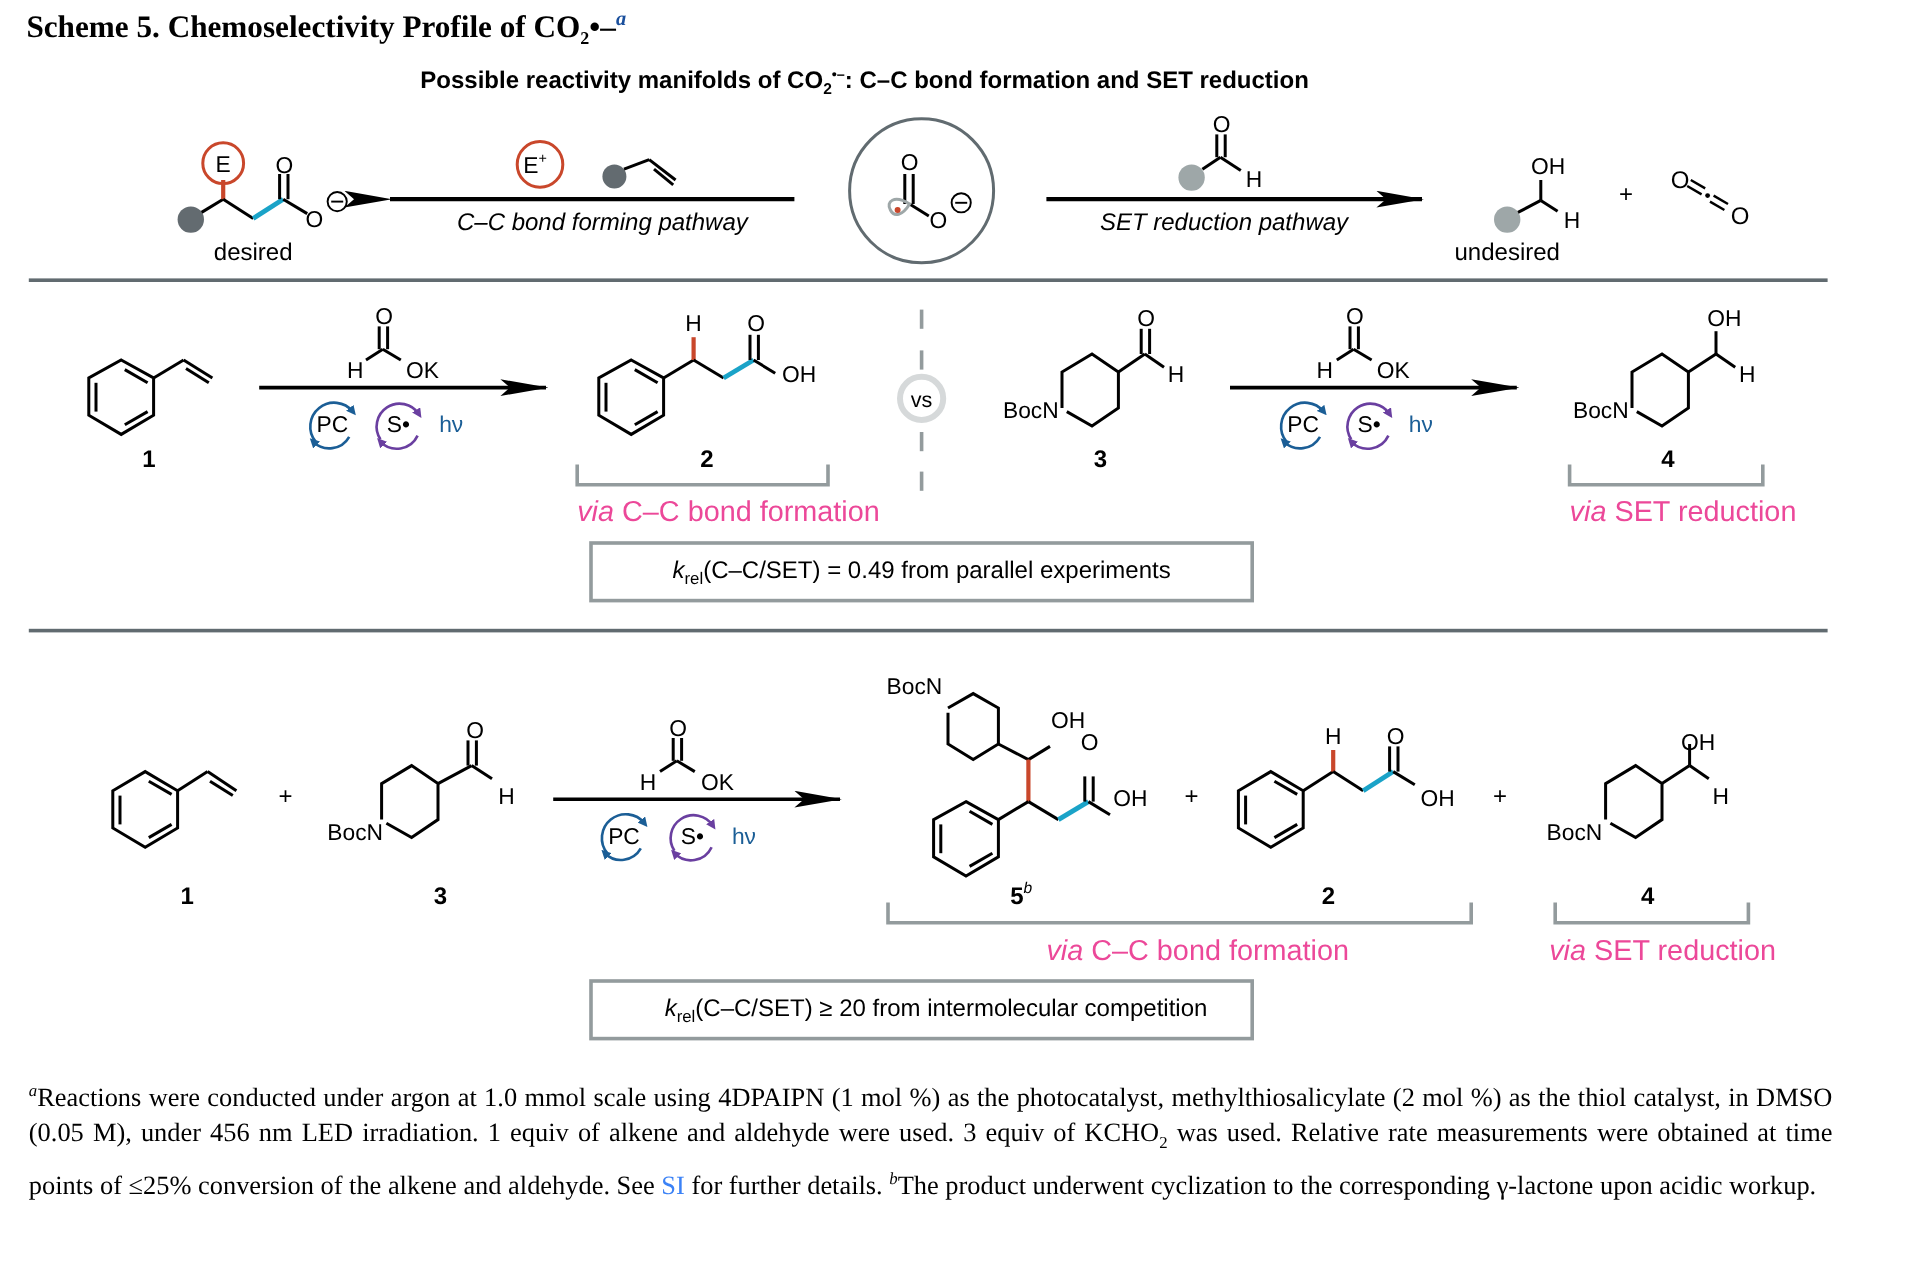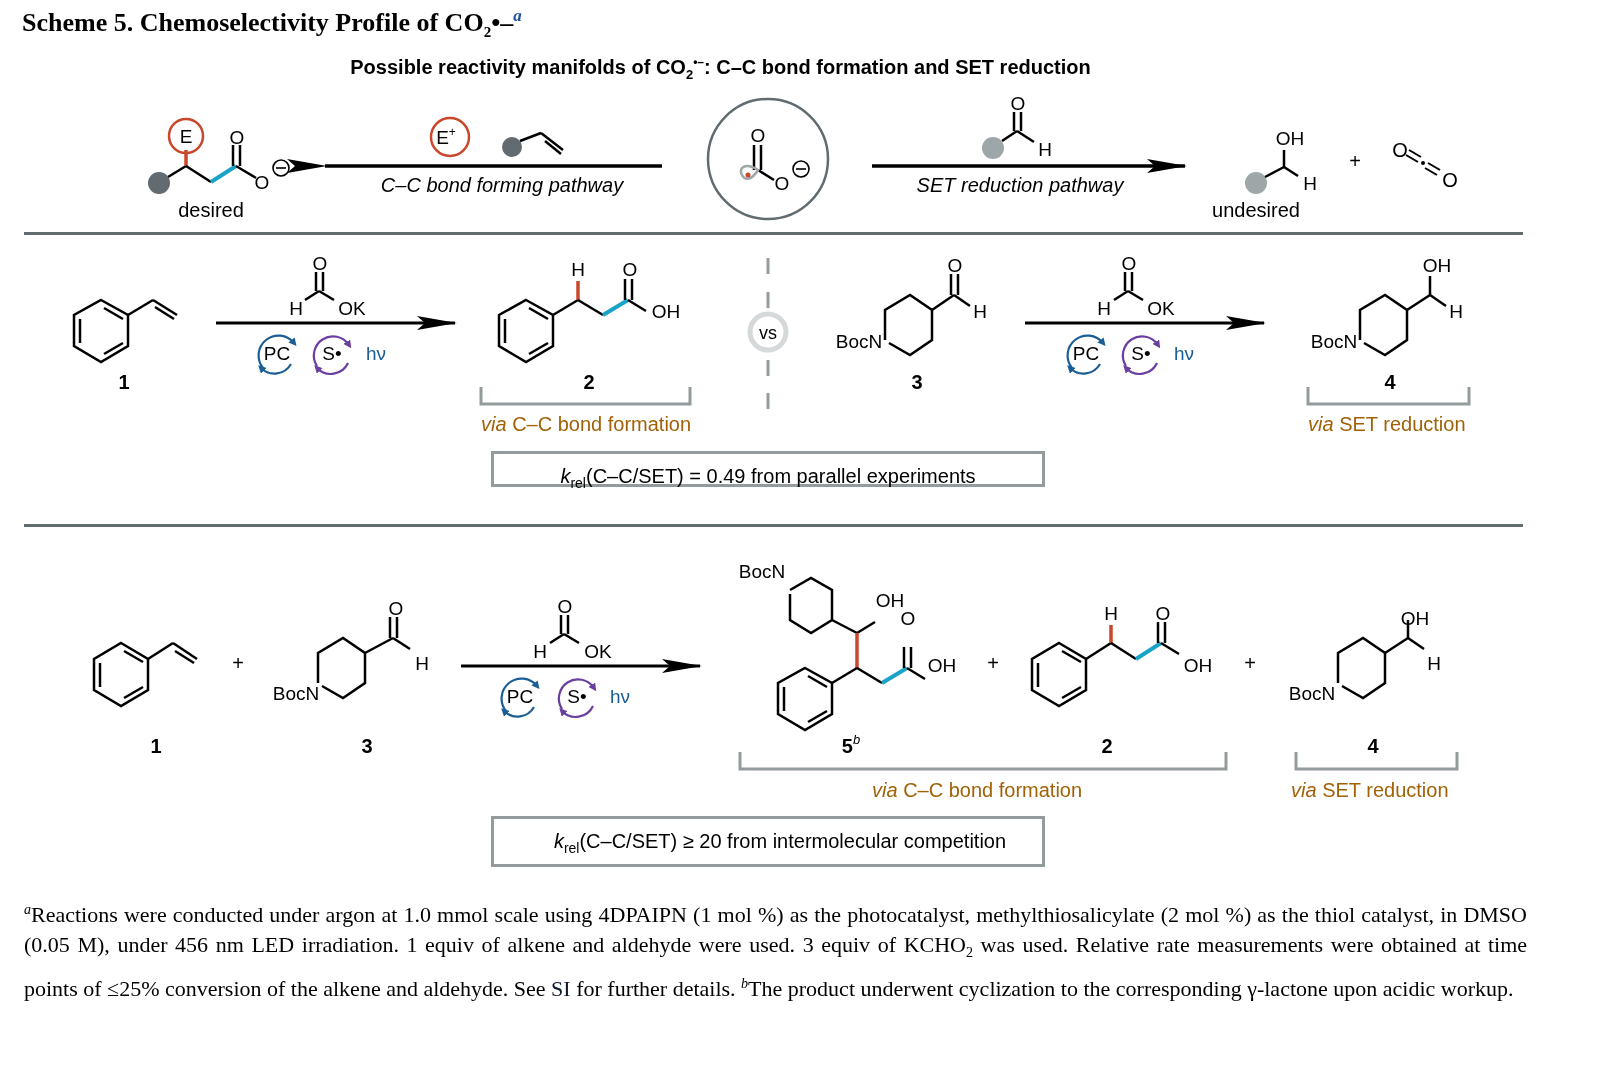--- a/index.html
+++ b/index.html
@@ -7,27 +7,27 @@
   .abs { position:absolute; }
   .title { left:22px; top:6px; font-family:"Liberation Serif", serif; font-weight:bold; font-size:26px; }
   .title sup { color:#1a4f9c; font-style:italic; font-size:17px; }
   .title sub { font-size:15px; }
   .subtitle { left:0; width:1441px; top:55px; text-align:center; font-weight:bold; font-size:20px; }
   .subtitle sub { font-size:13px; }
   .subtitle sup { font-size:12px; }
   .rule { left:24px; width:1499px; height:3px; background:#616b70; }
   .ital { font-style:italic; }
   .cmpd { font-weight:bold; font-size:20px; }
-  .via { color:#a16207; font-size:20px; }
+  .via { color:#ec4899; font-size:24px; }
   .krel { border:3px solid #939b9d; background:#fff; font-size:20px; text-align:center; box-sizing:border-box; }
   .krel sub { font-size:14px; }
   .foot { left:24px; width:1503px; top:895px; font-family:"Liberation Serif", serif; font-size:22px; line-height:30px; text-align:justify; }
   .foot sup { font-style:italic; font-size:14px; }
   .foot sub { font-size:14px; }
-  .foot .si { color:#0f172a; }
+  .foot .si { color:#3b82f6; }
   svg { position:absolute; left:0; top:0; }
   svg text { font-family:"Liberation Sans", sans-serif; }
 </style>
 </head>
 <body>
 
 <div class="abs title">
   <span>Scheme 5. Chemoselectivity Profile of CO</span><sub>2</sub><span>•–</span><sup>a</sup>
 </div>
 
@@ -345,20 +345,20 @@
   <path d="M740,752 L740,769 L1226,769 L1226,752" fill="none" stroke="#939b9d" stroke-width="3"></path>
   <path d="M1296,752 L1296,769 L1457,769 L1457,752" fill="none" stroke="#939b9d" stroke-width="3"></path>
 </svg>
 
 <div class="abs rule" style="top:232px;"></div>
 <div class="abs rule" style="top:524px;"></div>
 
 <div class="abs via" style="left:481px; top:413px;"><span class="ital">via</span><span> C–C bond formation</span></div>
 <div class="abs via" style="left:1308px; top:413px;"><span class="ital">via</span><span> SET reduction</span></div>
 
-<div class="abs krel" style="left:491px; top:451px; width:554px; height:36px; line-height:45px;"><span class="ital">k</span><sub>rel</sub><span>(C–C/SET) = 0.49 from parallel experiments</span></div>
+<div class="abs krel" style="left:491px; top:451px; width:554px; height:51px; line-height:45px;"><span class="ital">k</span><sub>rel</sub><span>(C–C/SET) = 0.49 from parallel experiments</span></div>
 
 <div class="abs via" style="left:872px; top:779px;"><span class="ital">via</span><span> C–C bond formation</span></div>
 <div class="abs via" style="left:1291px; top:779px;"><span class="ital">via</span><span> SET reduction</span></div>
 
 <div class="abs krel" style="left:491px; top:816px; width:554px; height:51px; line-height:45px;padding-left:24px;"><span class="ital">k</span><sub>rel</sub><span>(C–C/SET) ≥ 20 from intermolecular competition</span></div>
 
 <div class="abs foot"><sup>a</sup><span>Reactions were conducted under argon at 1.0 mmol scale using 4DPAIPN (1 mol %) as the photocatalyst, methylthiosalicylate (2 mol %) as the thiol catalyst, in DMSO (0.05 M), under 456 nm LED irradiation. 1 equiv of alkene and aldehyde were used. 3 equiv of KCHO</span><sub>2</sub><span> was used. Relative rate measurements were obtained at time points of ≤25% conversion of the alkene and aldehyde. See </span><span class="si">SI</span><span> for further details. </span><sup>b</sup><span>The product underwent cyclization to the corresponding γ-lactone upon acidic workup.</span></div>
 
 </body></html>

